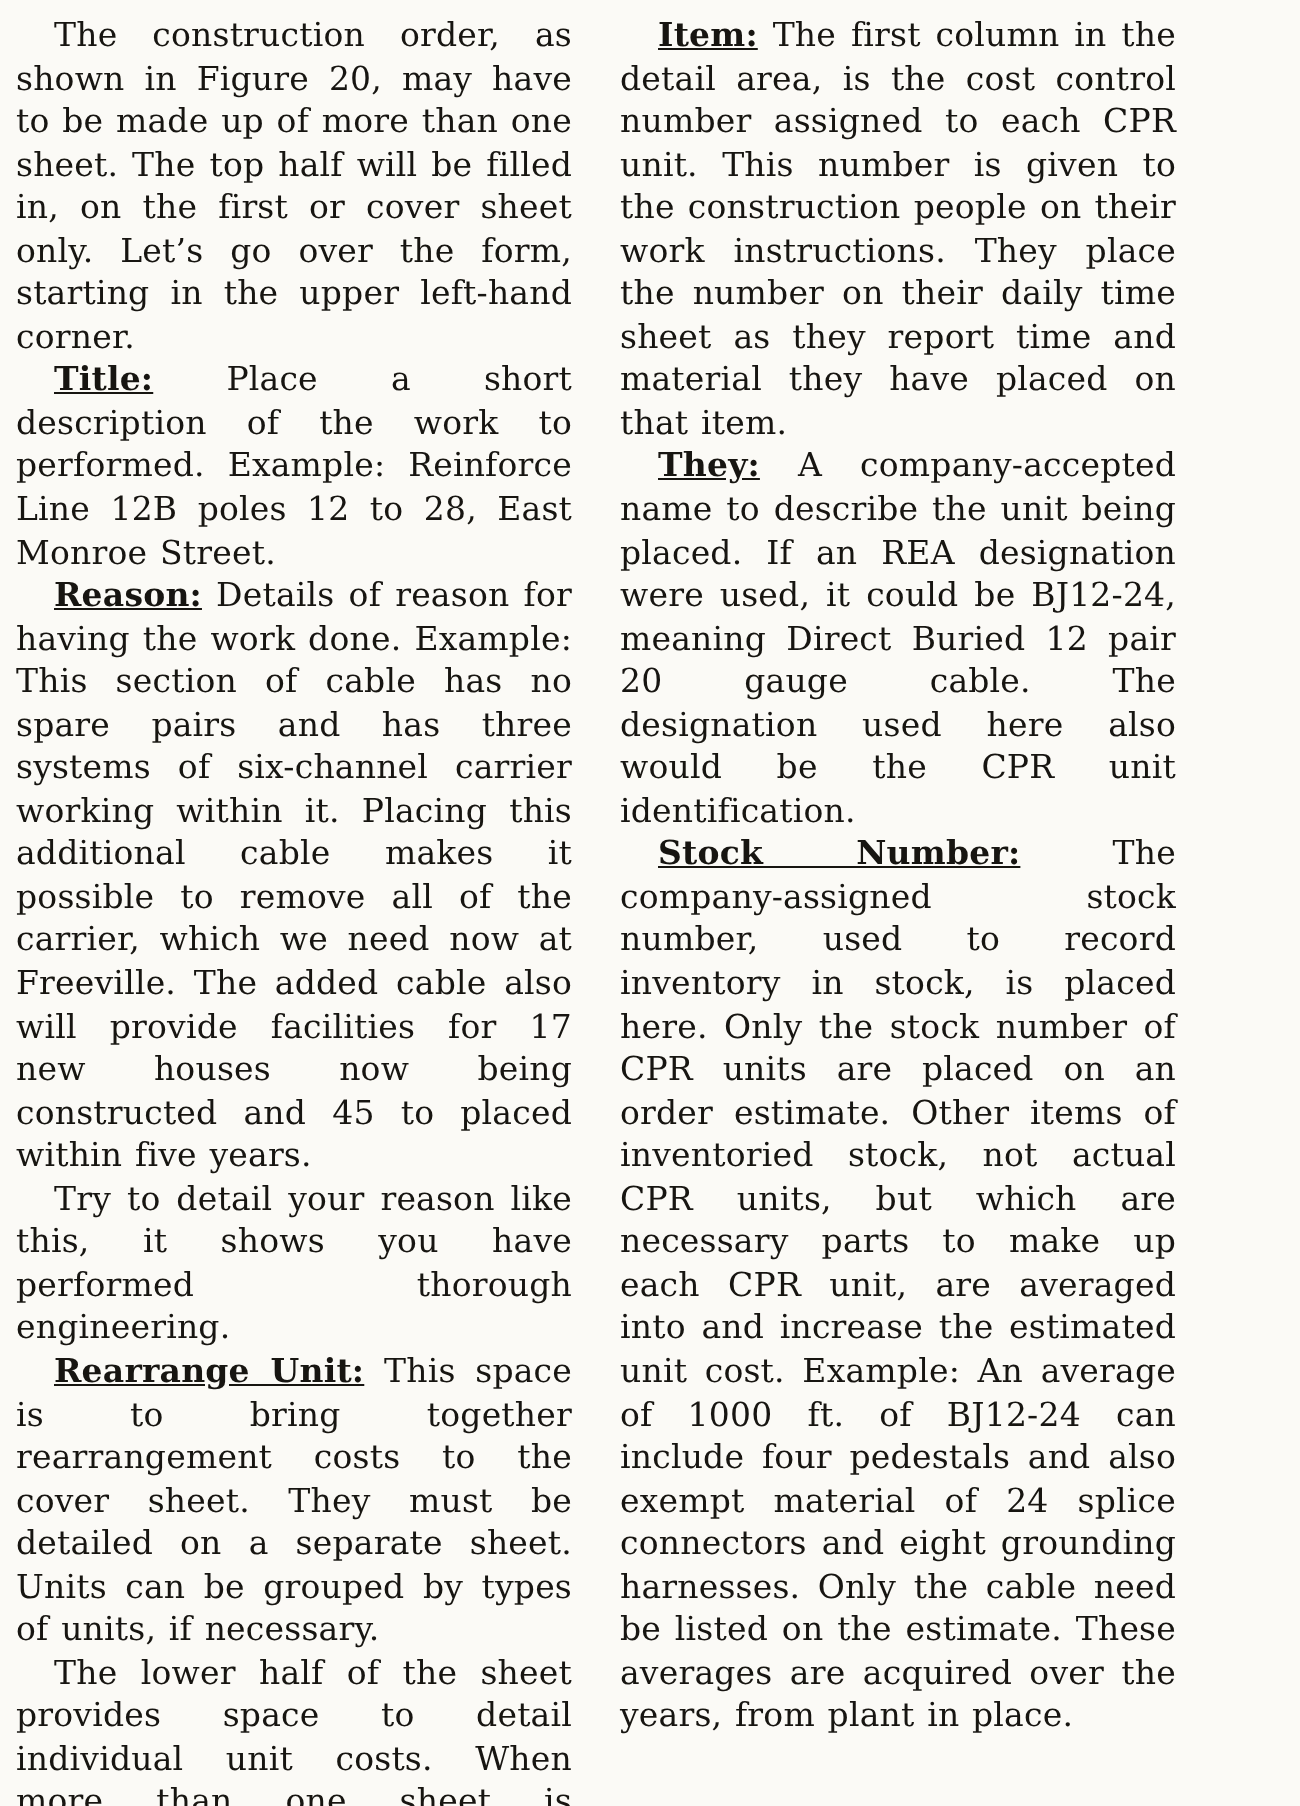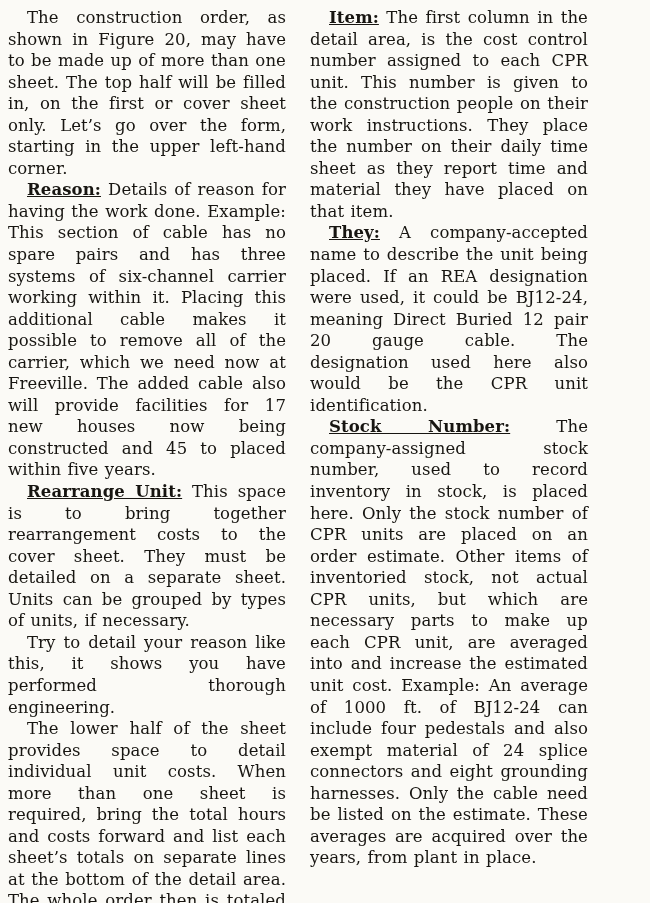--- a/index.html
+++ b/index.html
@@ -39,23 +39,24 @@
     font-weight: bold;
     text-decoration: underline;
   }
 </style>
 </head>
 <body style="background: rgb(251, 250, 246);">
 
 <div class="page" style="color: rgb(23, 21, 17);">
   <div class="col">
       <p><span>The construction order, as shown in Figure 20, may have to be made up of more than one sheet. The top half will be filled in, on the first or cover sheet only. Let’s go over the form, starting in the upper left-hand corner.</span></p>
+      <p><span class="lead">Title:</span> <span>Place a short description of the work to performed. Example: Reinforce Line 12B poles 12 to 28, East Monroe Street.</span></p>
       <p><span class="lead">Reason:</span> <span>Details of reason for having the work done. Example: This section of cable has no spare pairs and has three systems of six-channel carrier working within it. Placing this additional cable makes it possible to remove all of the carrier, which we need now at Freeville. The added cable also will provide facilities for 17 new houses now being constructed and 45 to placed within five years.</span></p>
+      <p><span>Try to detail your reason like this, it shows you have performed thorough engineering.</span></p>
       <p><span class="lead">Rearrange Unit:</span> <span>This space is to bring together rearrangement costs to the cover sheet. They must be detailed on a separate sheet. Units can be grouped by types of units, if necessary.</span></p>
-      <p><span>Try to detail your reason like this, it shows you have performed thorough engineering.</span></p>
       <p><span>The lower half of the sheet provides space to detail individual unit costs. When more than one sheet is required, bring the total hours and costs forward and list each sheet’s totals on separate lines at the bottom of the detail area. The whole order then is totaled on the cover sheet.</span></p>
     </div>
   <div class="col">
       <p><span class="lead">Item:</span> <span>The first column in the detail area, is the cost control number assigned to each CPR unit. This number is given to the construction people on their work instructions. They place the number on their daily time sheet as they report time and material they have placed on that item.</span></p>
       <p><span class="lead">They:</span> <span>A company-accepted name to describe the unit being placed. If an REA designation were used, it could be BJ12-24, meaning Direct Buried 12 pair 20 gauge cable. The designation used here also would be the CPR unit identification.</span></p>
       <p><span class="lead">Stock Number:</span> <span>The company-assigned stock number, used to record inventory in stock, is placed here. Only the stock number of CPR units are placed on an order estimate. Other items of inventoried stock, not actual CPR units, but which are necessary parts to make up each CPR unit, are averaged into and increase the estimated unit cost. Example: An average of 1000 ft. of BJ12-24 can include four pedestals and also exempt material of 24 splice connectors and eight grounding harnesses. Only the cable need be listed on the estimate. These averages are acquired over the years, from plant in place.</span></p>
     </div>
 </div>
 
 </body></html>

